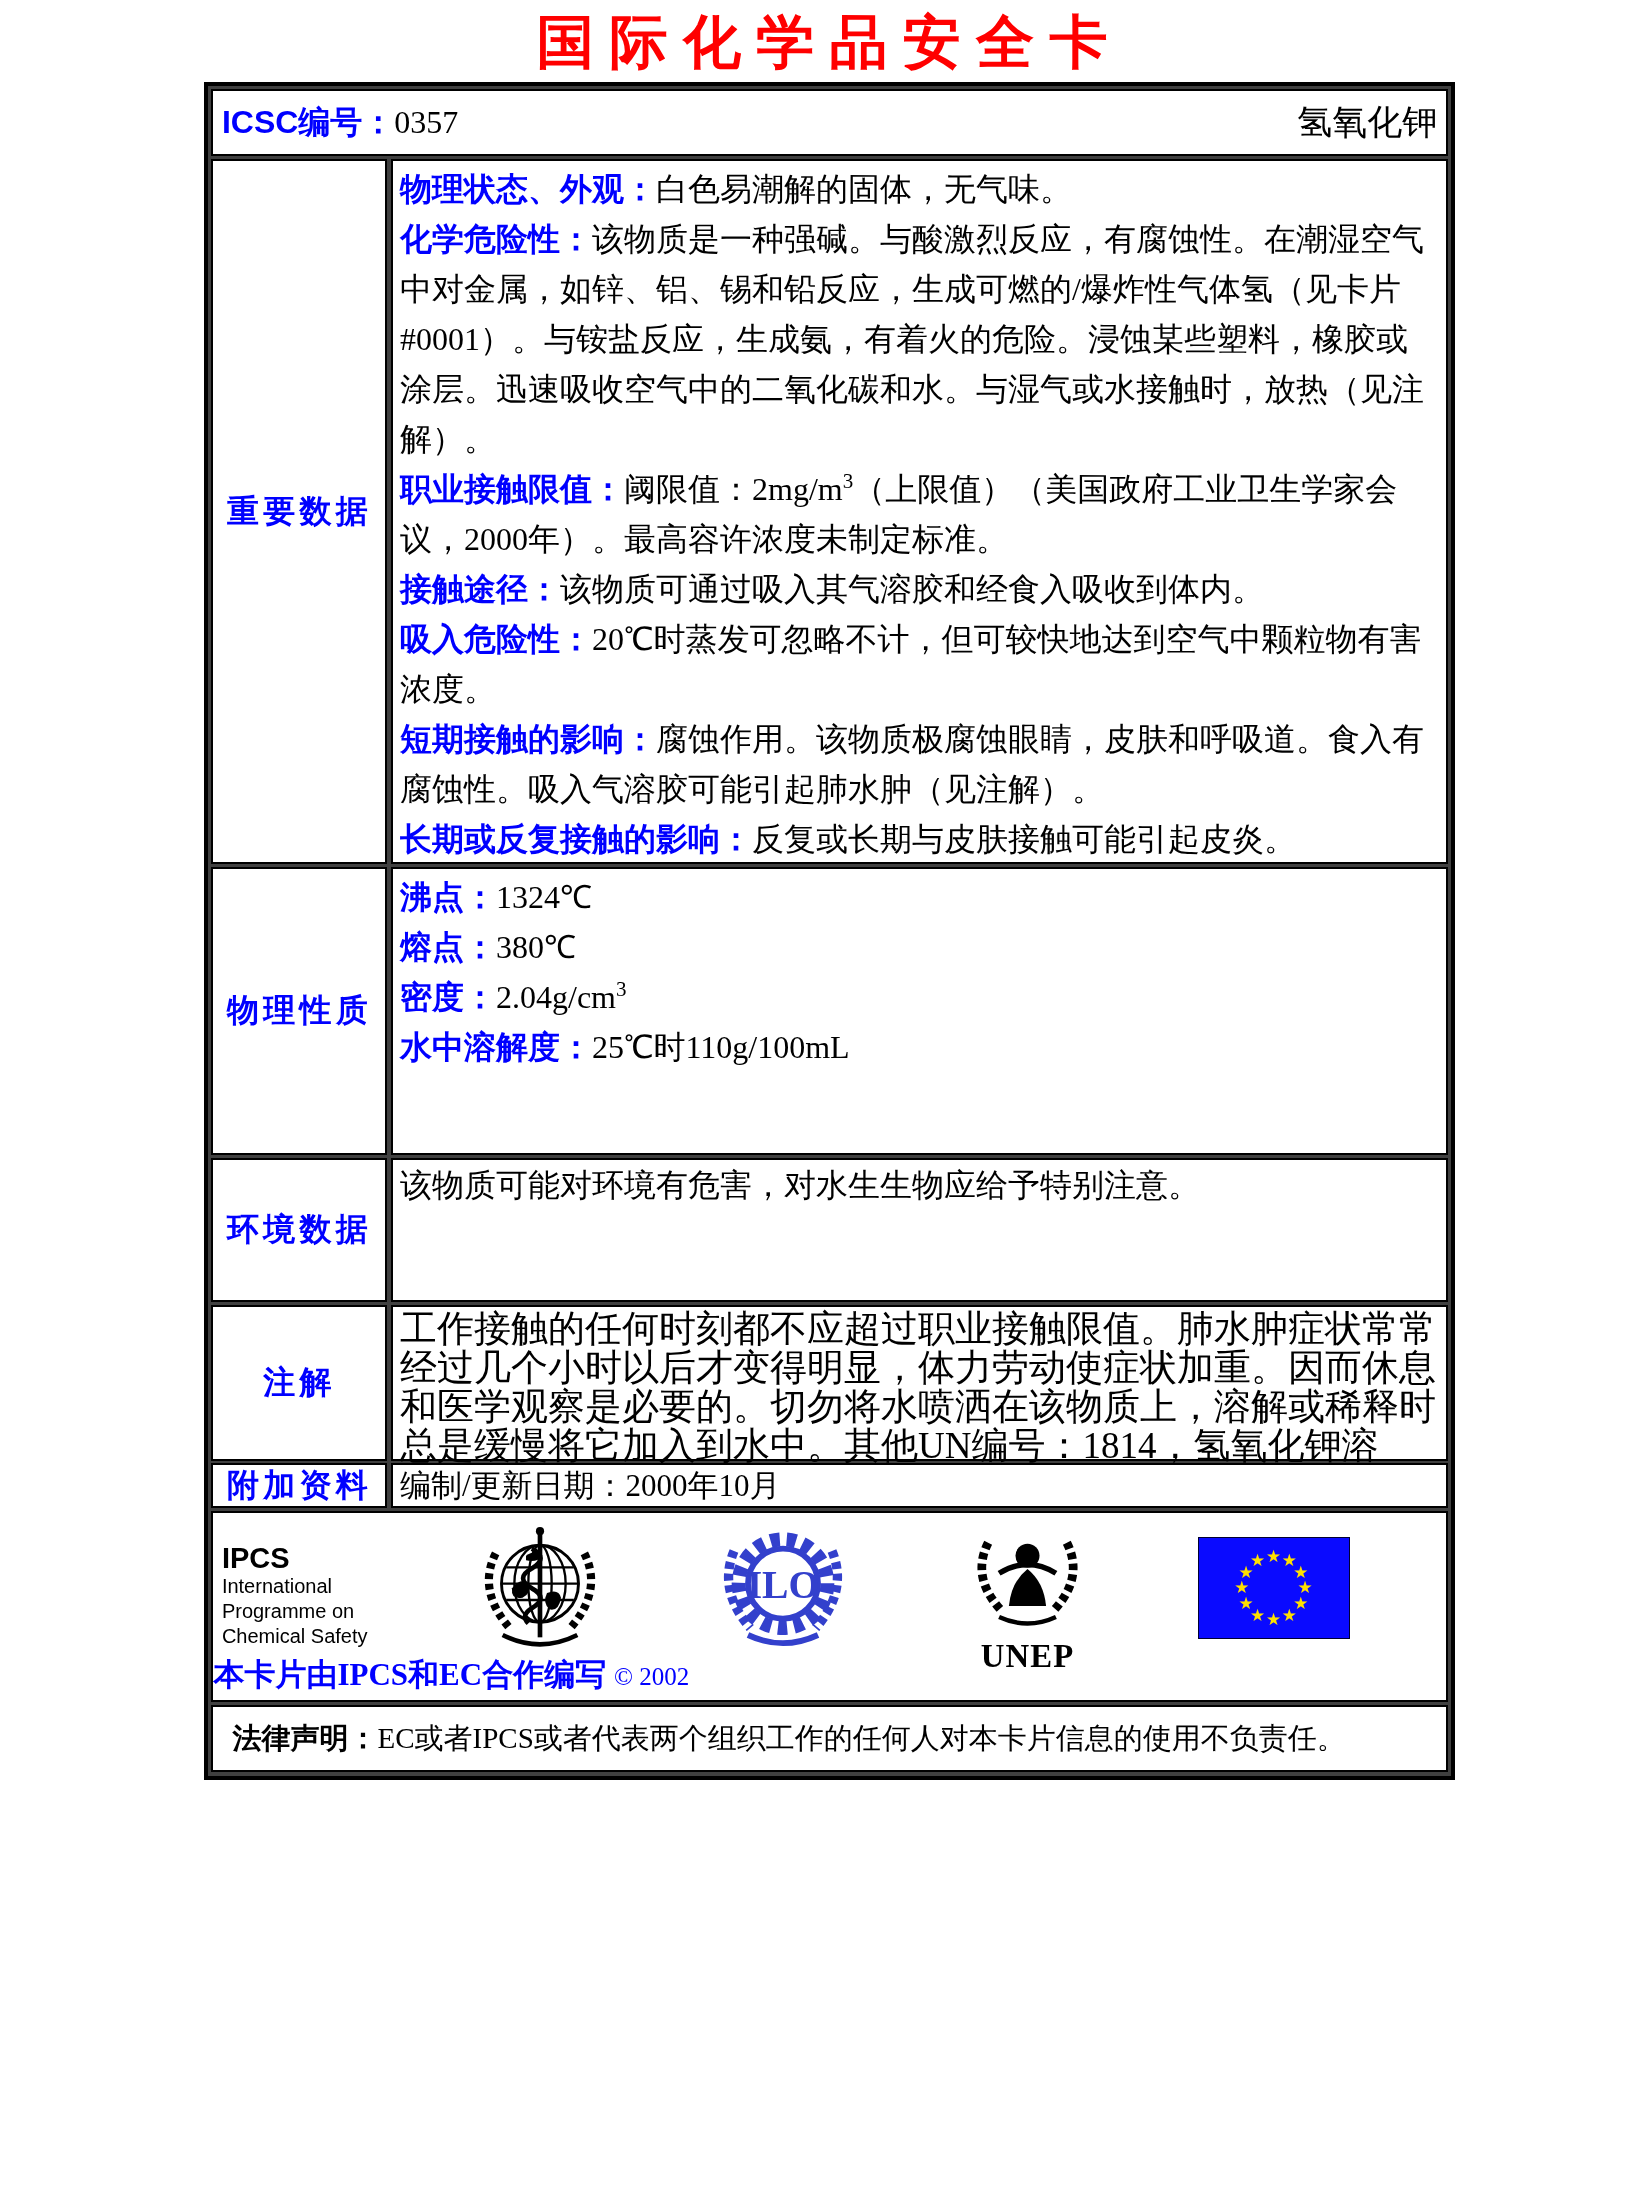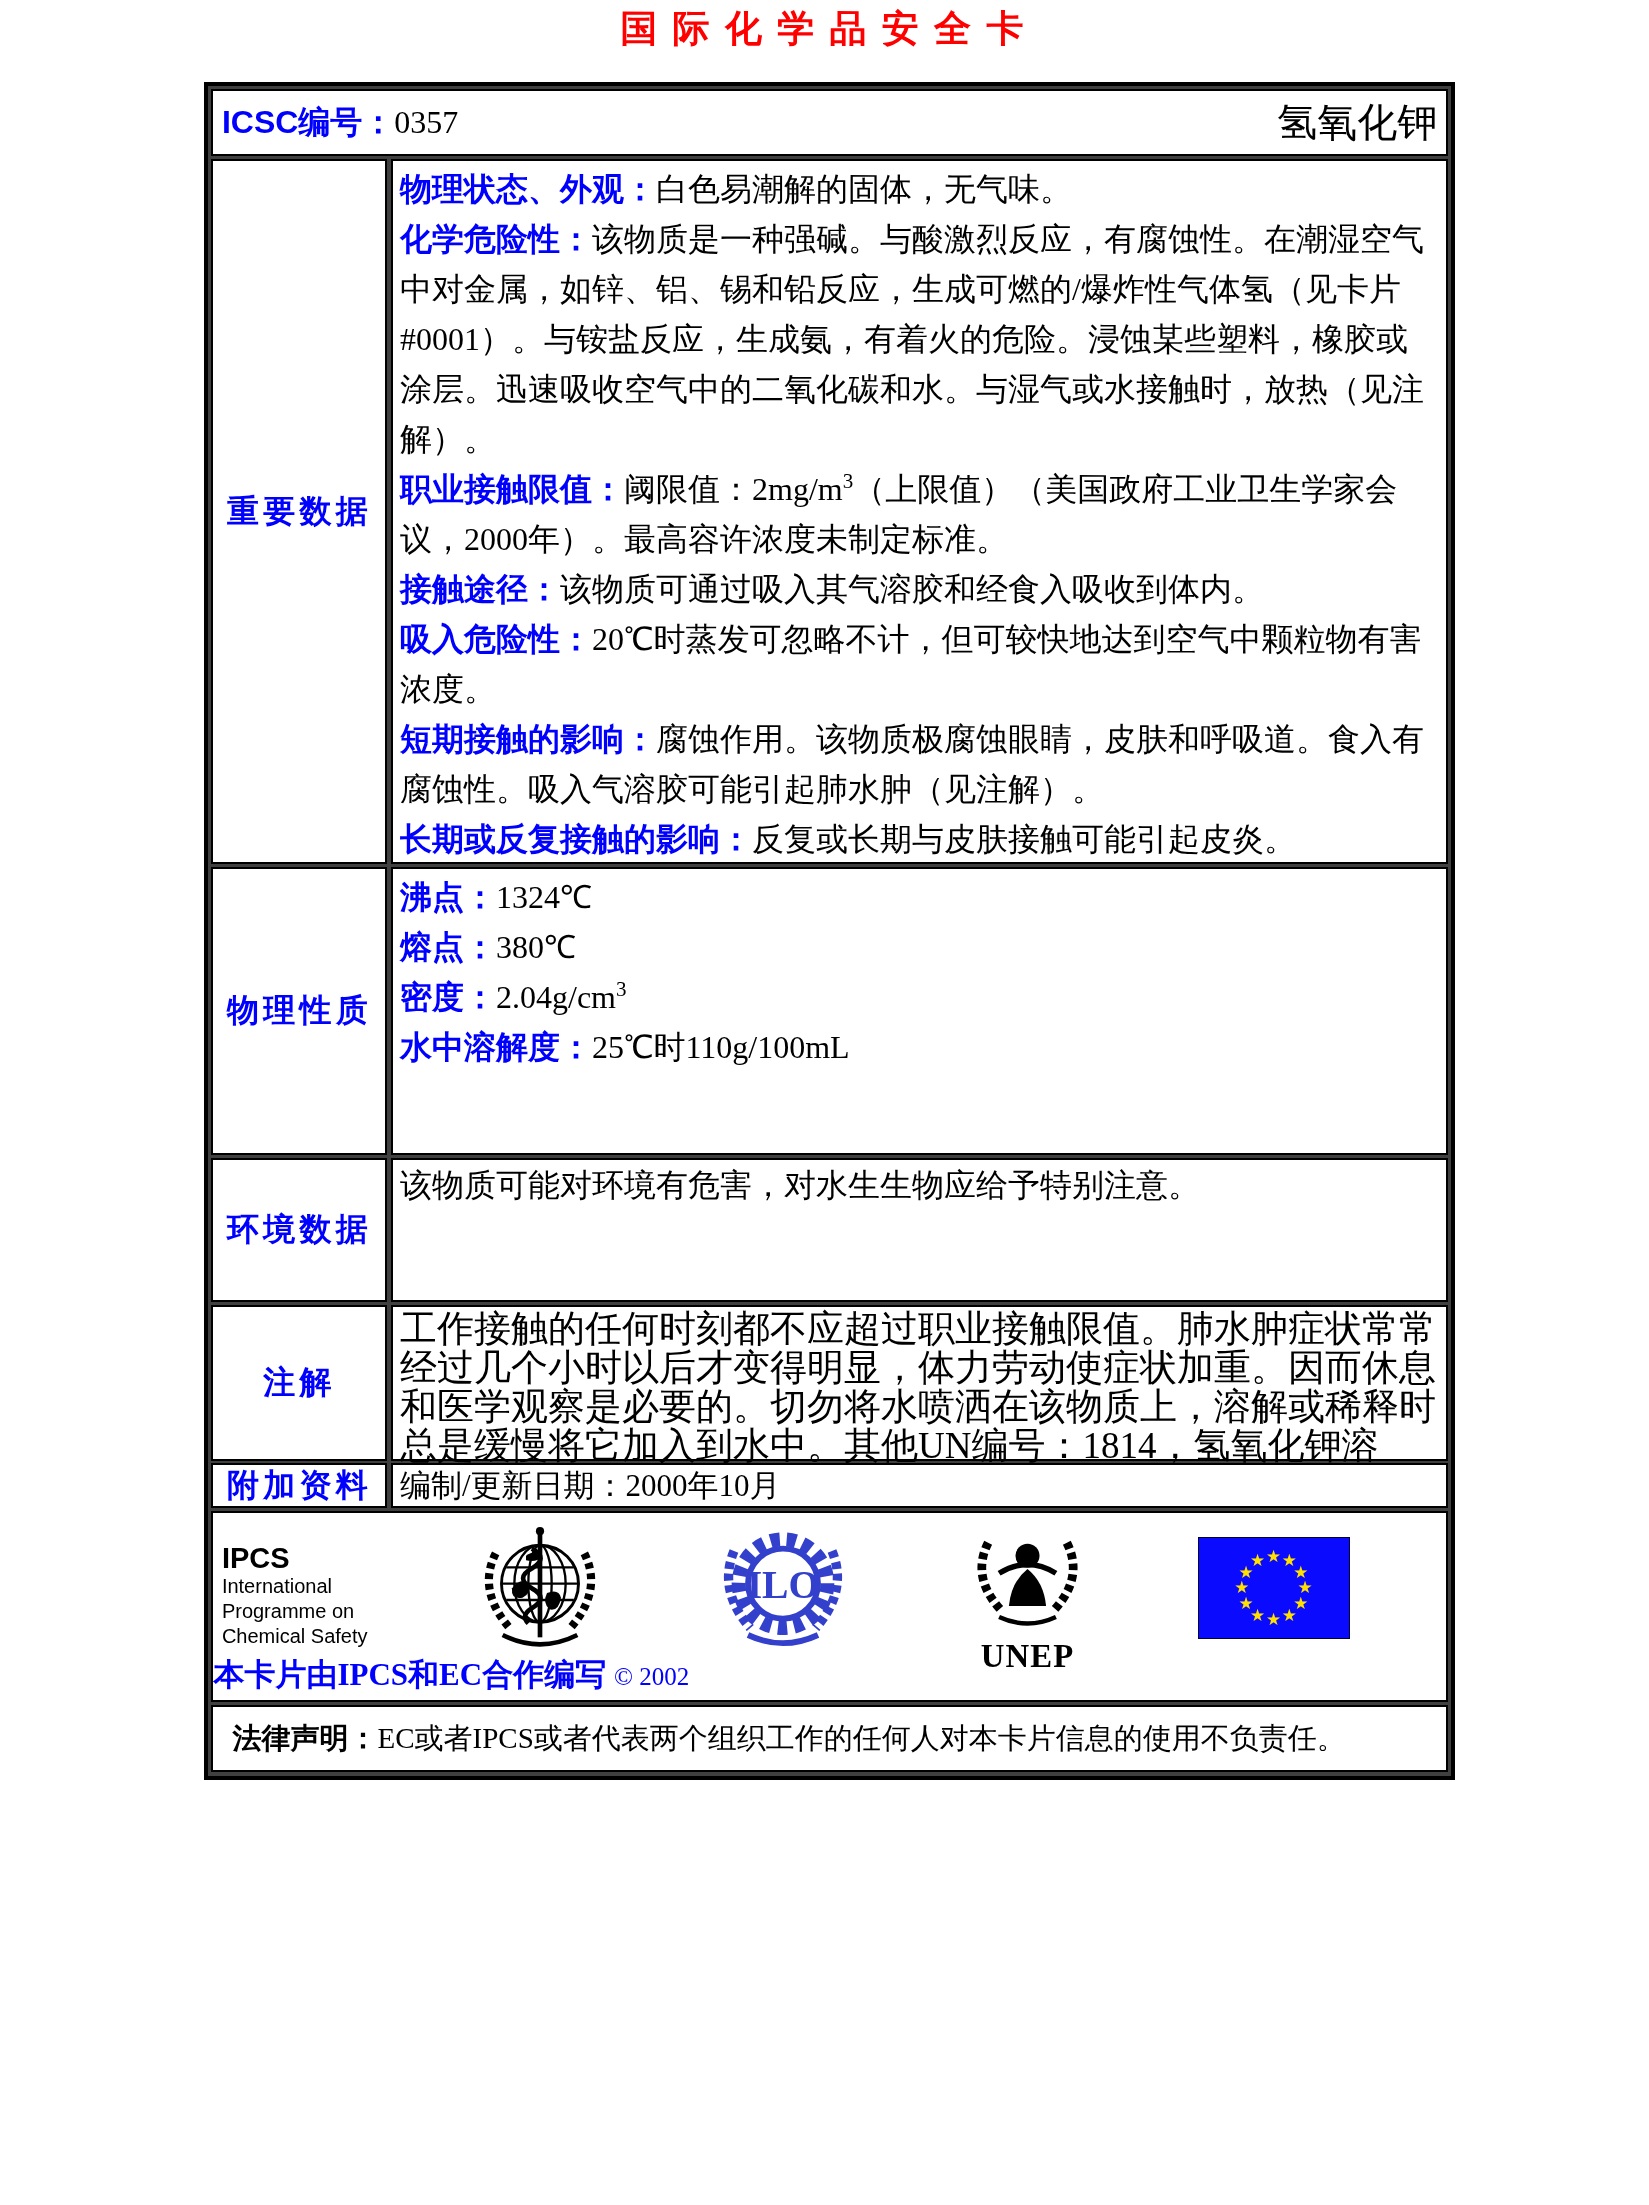--- a/index.html
+++ b/index.html
@@ -1,31 +1,31 @@
 <!DOCTYPE html>
 <html style="font-size:11px"><head>
 <meta charset="utf-8">
 <style>
   html,body{margin:0;padding:0;background:#fff;}
   body{width:1649px;height:2205px;position:relative;font-family:"Liberation Serif",serif;color:#000;}
   .page-title{position:absolute;left:204px;top:4.2px;width:1251px;text-align:center;
     color:#ff0000;font-family:"Liberation Sans",sans-serif;font-weight:bold;
-    font-size:37px;letter-spacing:15.3px;white-space:nowrap;}
+    font-size:58px;letter-spacing:15.3px;white-space:nowrap;}
   .card{position:absolute;left:204px;top:82px;width:1251px;border:4.9px solid #000;
     box-sizing:border-box;padding:0.7px;background:#404040;}
   .row{display:flex;gap:3.5px;margin:2.8px;}
   .cell{border:2.1px solid #000;box-sizing:border-box;background:#fff;}
   .full{flex:1;}
   .label-cell{width:176px;flex:none;display:flex;align-items:center;justify-content:center;
     color:#0000ff;font-family:"Liberation Sans",sans-serif;font-weight:bold;
     font-size:32px;letter-spacing:4.2px;text-align:center;}
   .content-cell{flex:1;padding:2.8px 7px;font-size:32px;line-height:50px;}
   .header-cell{height:67px;display:flex;align-items:center;padding:0 8.4px;font-size:32px;}
   .blue-label{color:#0000ff;font-family:"Liberation Sans",sans-serif;font-weight:bold;}
-  .chem-name{margin-left:auto;font-size:40px;}
+  .chem-name{margin-left:auto;font-size:35px;}
   .h-important{height:705px;}
   .h-physical{height:288px;}
   .h-environment{height:144px;}
   .h-notes{height:156px;}
   .h-additional{height:45px;}
   .h-logos{height:191px;}
   .h-legal{height:67px;}
   .para{margin:0;}
   .prop-line{line-height:50px;}
   .notes-text{line-height:39px;font-size:37px;}

